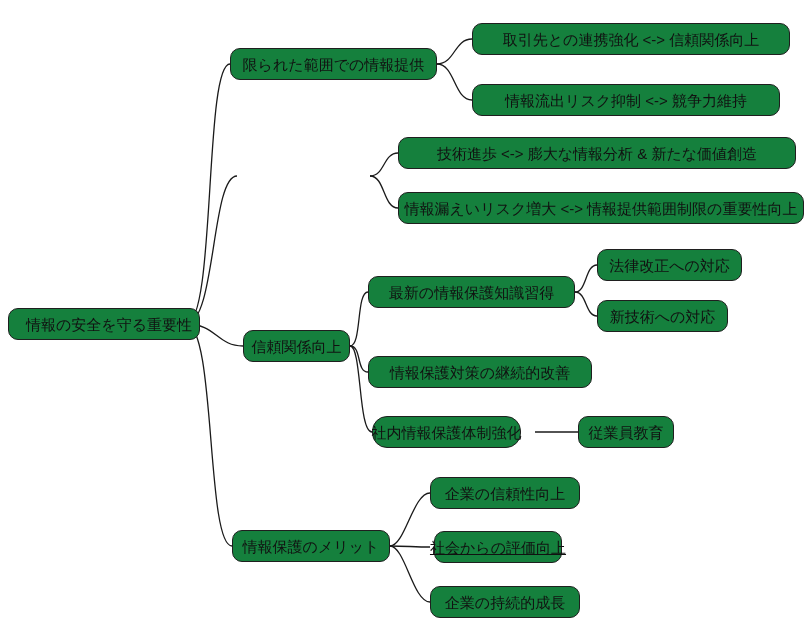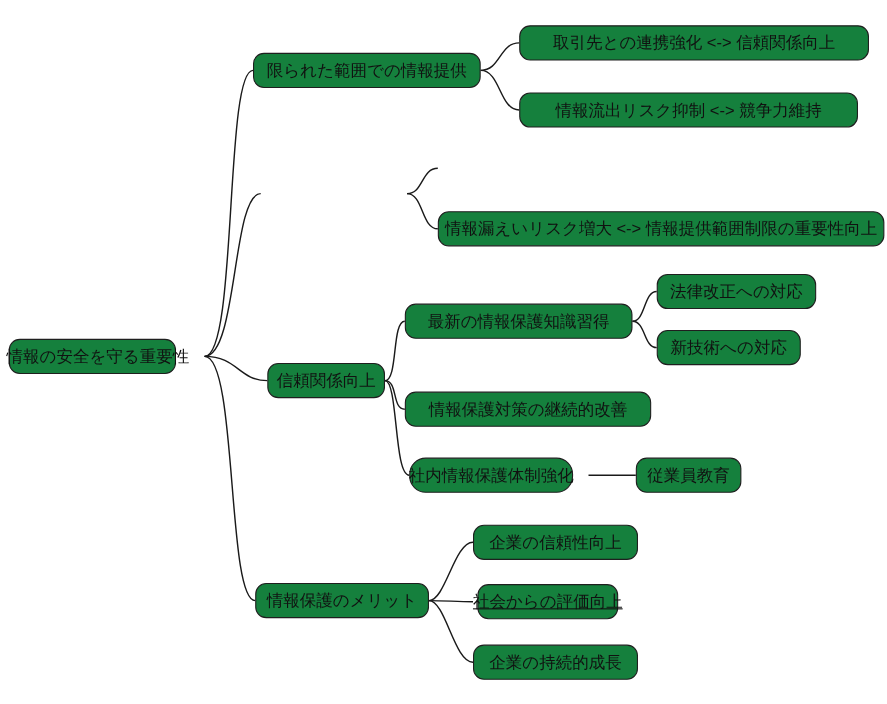--- a/index.html
+++ b/index.html
@@ -49,29 +49,30 @@
 
     <path d="M575,292 C587,292 585,265 597,265"></path>
     <path d="M575,292 C587,292 585,316 597,316"></path>
     <path d="M535,432 L578,432"></path>
 
     <path d="M390,546 C405,546 413,493 430,493"></path>
     <path d="M390,546 C405,546 415,547 430,547"></path>
     <path d="M390,546 C405,546 413,602 430,602"></path>
   </svg>
 
-  <div class="node" style="left:8px;top:308px;width:152px;padding-left:10px;">情報の安全を守る重要性</div>
+  <div class="node" style="left:8px;top:308px;width:192px;padding-left:10px;">情報の安全を守る重要性</div>
 
   <div class="node" style="left:230px;top:48px;width:207px;">限られた範囲での情報提供</div>
   <div class="node" style="left:243px;top:330px;width:107px;">信頼関係向上</div>
   <div class="node" style="left:232px;top:530px;width:158px;">情報保護のメリット</div>
 
   <div class="node" style="left:472px;top:23px;width:318px;">取引先との連携強化 &lt;-&gt; 信頼関係向上</div>
   <div class="node" style="left:472px;top:84px;width:308px;">情報流出リスク抑制 &lt;-&gt; 競争力維持</div>
 
+  <div class="node" style="left:398px;top:137px;width:398px;">技術進歩 &lt;-&gt; 膨大な情報分析 &amp; 新たな価値創造</div>
   <div class="node" style="left:398px;top:192px;width:406px;">情報漏えいリスク増大 &lt;-&gt; 情報提供範囲制限の重要性向上</div>
 
   <div class="node" style="left:597px;top:249px;width:145px;">法律改正への対応</div>
   <div class="node" style="left:368px;top:276px;width:207px;">最新の情報保護知識習得</div>
   <div class="node" style="left:597px;top:300px;width:131px;">新技術への対応</div>
   <div class="node" style="left:368px;top:356px;width:224px;">情報保護対策の継続的改善</div>
   <div class="node" style="left:372px;top:416px;width:149px;border-radius:15px;">社内情報保護体制強化</div>
   <div class="node" style="left:578px;top:416px;width:96px;">従業員教育</div>
 
   <div class="node" style="left:430px;top:477px;width:150px;">企業の信頼性向上</div>

